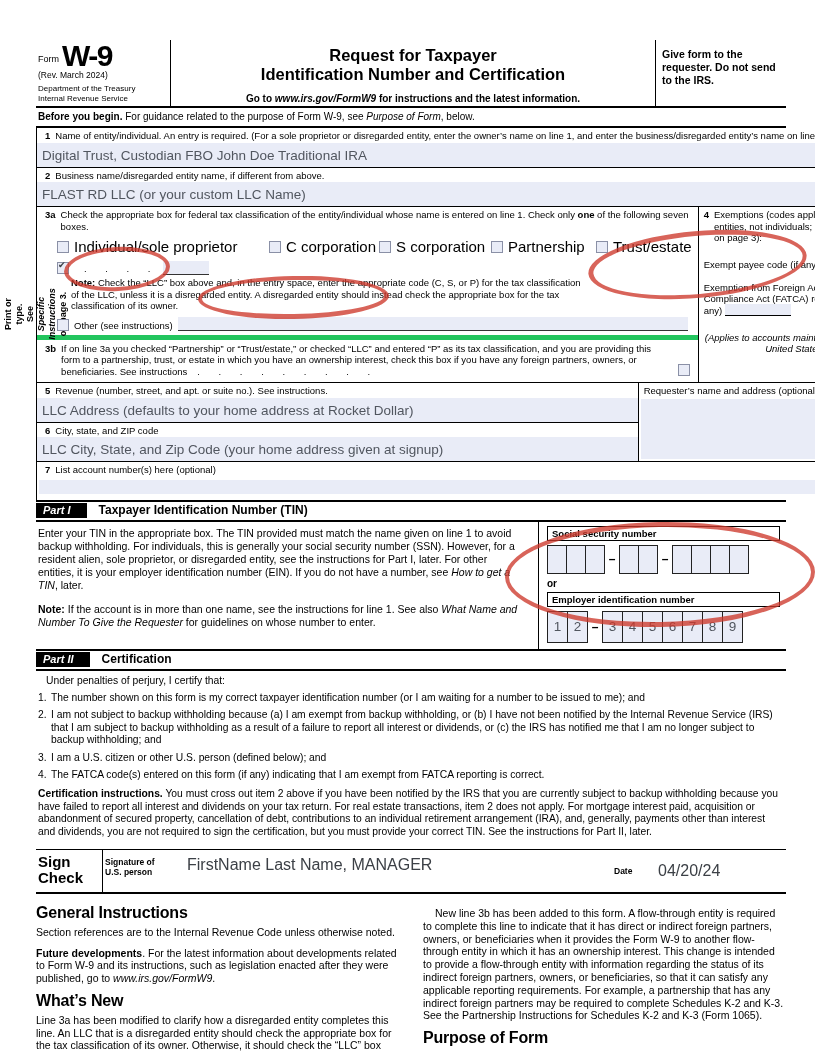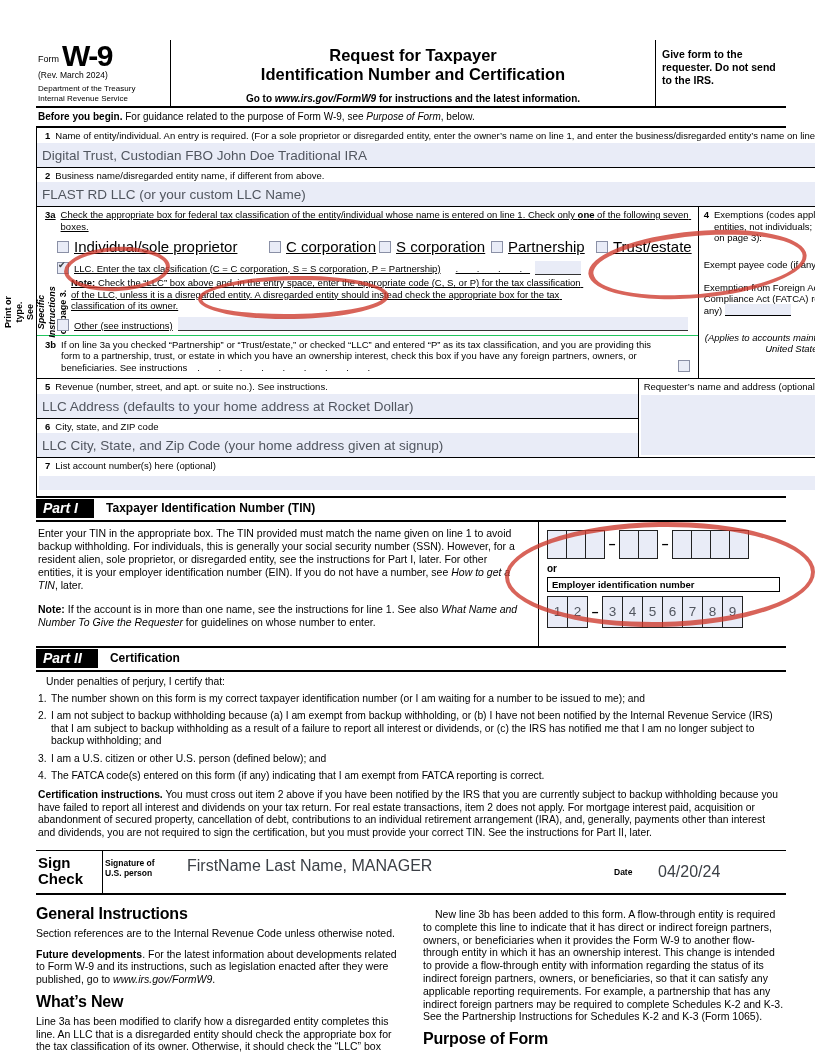--- a/index.html
+++ b/index.html
@@ -34,21 +34,21 @@
             white-space:nowrap;text-align:center;font-size:9px;line-height:11px;}
   .rows{flex:1;border-left:1px solid #000;border-right:1px solid #000;}
   .num{font-weight:bold;font-size:9.5px;flex:none;}
   .lbl{font-size:9.5px;line-height:11.5px;}
   .row-label{display:flex;gap:5px;padding:2px 6px 1px 8px;}
   .vrow{background:#e9ecf7;border-bottom:1px solid #000;padding:3px 4px 3px 5px;min-height:16px;}
   .value{font-size:13.5px;color:#51565f;line-height:16px;}
 
   .sec3{display:flex;border-bottom:1px solid #000;}
   .l3-left{flex:1;min-width:0;}
-  .l3a{border-bottom:1px solid #22c55e;padding-bottom:3px;text-decoration:underline;}
+  .l3a{border-bottom:5px solid #22c55e;padding-bottom:3px;}
   .opts{display:flex;padding:5px 6px 2px 20px;font-size:15px;align-items:center;}
   .opt{display:flex;align-items:center;gap:5px;}
   .opt0{width:212px;}.opt1{width:110px;}.opt2{width:112px;}.opt3{width:105px;}
   .cb{width:10px;height:10px;border:1px solid #8a90a6;background:#e9ecf7;display:inline-block;flex:none;position:relative;}
   .cb .tick{position:absolute;left:0px;top:-3px;font-size:9px;color:#3c4046;}
   .llc-row{display:flex;align-items:center;gap:5px;padding:4px 6px 0 20px;font-size:9.5px;}
   .dots{letter-spacing:8px;font-size:9.5px;margin-left:10px;white-space:nowrap;}
   .entry-blank{width:46px;height:13px;background:#e9ecf7;border-bottom:1px solid #333;flex:none;}
   .note{padding:2px 8px 1px 34px;font-size:9.5px;line-height:11.5px;max-width:520px;}
   .other-row{display:flex;align-items:flex-end;gap:5px;padding:4px 10px 1px 20px;font-size:9.5px;}
@@ -72,21 +72,21 @@
   .l56 .vrow.last{border-bottom:none;}
   .req{width:256px;border-left:1px solid #000;display:flex;flex-direction:column;flex:none;}
   .req-label{font-size:9.5px;padding:2px 5px;}
   .req-fill{flex:1;background:#e9ecf7;margin:1px 2px 2px 2px;}
 
   .row7{padding:2px 6px 2px 8px;display:flex;gap:5px;}
   .row7-fill{height:14px;background:#e9ecf7;margin:2px 2px 6px 2px;}
 
   
   .phead{display:flex;align-items:center;gap:12px;border-top:2px solid #000;border-bottom:2px solid #000;padding:1px 0 2px;}
-  .ptab{background:#000;color:#fff;font-weight:bold;font-style:italic;font-size:14px;padding:1px 16px 2px 7px;flex:none;}
+  .ptab{background:#000;color:#fff;font-weight:bold;font-style:italic;font-size:11px;padding:1px 16px 2px 7px;flex:none;}
   .ptitle{font-weight:bold;font-size:12px;}
 
   
   .p1body{display:flex;}
   .p1text{flex:1;padding:5px 12px 6px 2px;font-size:10.5px;line-height:13px;}
   .p1text p{margin:0 0 11px;}
   .tincol{width:233px;border-left:1px solid #000;padding:4px 6px 6px 8px;flex:none;}
   .tin-label{border:1px solid #000;font-weight:bold;font-size:9.5px;padding:1px 4px;}
   .cells{display:flex;align-items:center;margin-top:4px;}
   .cell{width:18px;height:27px;border:1px solid #222;background:#e9ecf7;margin-left:-1px;
@@ -214,21 +214,20 @@
                 </span>
               <span class="opt">
                   <span class="cb"></span>
                   <span data-bind="line3a.options.4">Trust/estate</span>
                 </span>
             </div>
             <div class="llc-row">
               <span class="cb">
                   <span class="tick" data-bind="icons.checkmark">✔</span>
                 </span>
-              <span data-bind="line3a.llc_label">LLC. Enter the tax classification (C = C corporation, S = S corporation, P = Partnership)</span>
               <span class="dots" data-bind="line3a.llc_dots">. . . .</span>
               <span class="entry-blank"></span>
             </div>
             <div class="note"><b data-bind="line3a.note_bold">Note:</b><span data-bind="line3a.note_text"> Check the “LLC” box above and, in the entry space, enter the appropriate code (C, S, or P) for the tax classification of the LLC, unless it is a disregarded entity. A disregarded entity should instead check the appropriate box for the tax classification of its owner.</span></div>
             <div class="other-row">
               <span class="cb"></span>
               <span data-bind="line3a.other_label">Other (see instructions)</span>
               <span class="blank-long"></span>
             </div>
           </div>
@@ -288,20 +287,21 @@
   <div class="phead">
     <span class="ptab" data-bind="part1.tab">Part I</span>
     <span class="ptitle" data-bind="part1.title">Taxpayer Identification Number (TIN)</span>
   </div>
   <div class="p1body">
     <div class="p1text">
       <p><span data-bind="part1.p1_pre">Enter your TIN in the appropriate box. The TIN provided must match the name given on line 1 to avoid backup withholding. For individuals, this is generally your social security number (SSN). However, for a resident alien, sole proprietor, or disregarded entity, see the instructions for Part I, later. For other entities, it is your employer identification number (EIN). If you do not have a number, see </span><i data-bind="part1.p1_italic">How to get a TIN</i><span data-bind="part1.p1_post">, later.</span></p>
       <p><b data-bind="part1.note_bold">Note:</b><span data-bind="part1.note_pre"> If the account is in more than one name, see the instructions for line 1. See also </span><i data-bind="part1.note_italic">What Name and Number To Give the Requester</i><span data-bind="part1.note_post"> for guidelines on whose number to enter.</span></p>
     </div>
     <div class="tincol">
+      <div class="tin-label" data-bind="part1.ssn_label">Social security number</div>
       <div class="cells">
         <span class="cell first" data-bind="part1.ssn_digits.0"></span>
         <span class="cell" data-bind="part1.ssn_digits.1"></span>
         <span class="cell" data-bind="part1.ssn_digits.2"></span>
         <span class="dash" data-bind="part1.dash">–</span>
         <span class="cell first" data-bind="part1.ssn_digits.3"></span>
         <span class="cell" data-bind="part1.ssn_digits.4"></span>
         <span class="dash" data-bind="part1.dash">–</span>
         <span class="cell first" data-bind="part1.ssn_digits.5"></span>
         <span class="cell" data-bind="part1.ssn_digits.6"></span>

